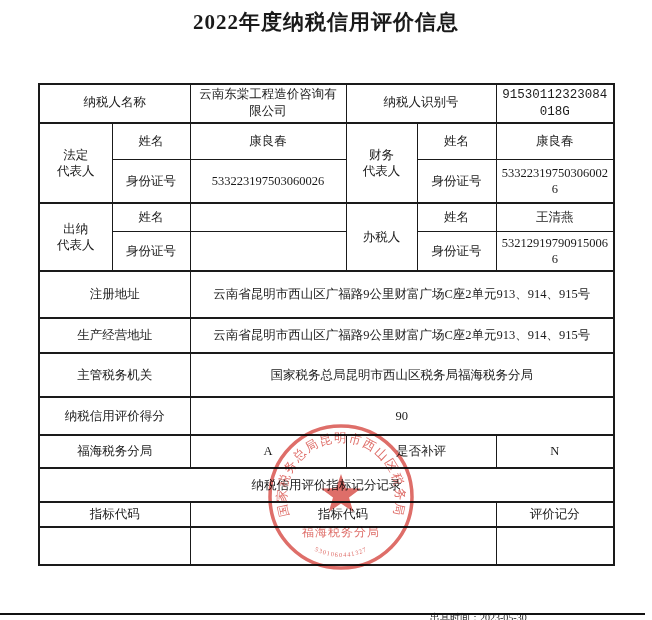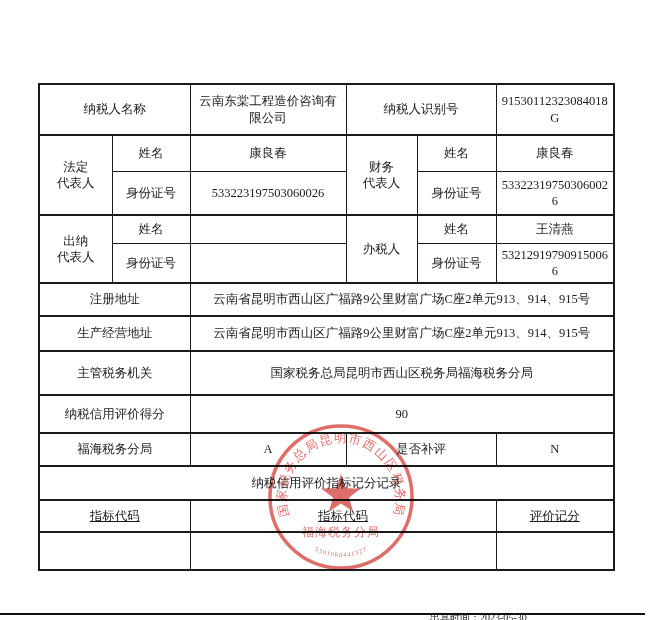--- a/index.html
+++ b/index.html
@@ -7,40 +7,41 @@
         font-family:"Liberation Serif","DejaVu Serif",serif;color:#1a1a1a;}
   .title{position:absolute;top:8px;left:0;width:100%;text-align:center;
          font-size:21px;font-weight:bold;letter-spacing:1px;}
   table.doc{position:absolute;left:38px;top:83px;width:575px;height:478px;
             border-collapse:collapse;table-layout:fixed;border:2px solid #1a1a1a;}
   table.doc td{border:1px solid #1a1a1a;text-align:center;vertical-align:middle;
                font-size:12.5px;line-height:1.3;padding:1px 5px;overflow:hidden;}
   tr.thick td{border-top-width:2px;}
   td.pre{white-space:pre-line;}
   td.num{word-break:break-all;padding:0 12px;font-size:12.5px;}
-  tr.r1{height:51px;} tr.r2{height:36px;} tr.r3{height:44px;} tr.r4{height:28px;}
-  tr.r5{height:40px;} tr.r6{height:33px;} tr.r7{height:35px;border-radius:6px;} tr.r8{height:44px;}
-  tr.r9{height:38px;} tr.r10{height:33px;} tr.r11{height:34px;} tr.r12{height:32px;text-decoration:underline;}
+  tr.r1{height:39px;font-family:Liberation Mono, monospace;} tr.r2{height:36px;} tr.r3{height:44px;} tr.r4{height:28px;}
+  tr.r5{height:40px;} tr.r6{height:47px;} tr.r7{height:35px;border-radius:6px;} tr.r8{height:44px;}
+  tr.r9{height:38px;} tr.r10{height:33px;} tr.r11{height:34px;} tr.r12{height:25px;}
   tr.r13{height:38px;}
   .seal{position:absolute;left:266px;top:422px;width:150px;height:150px;
         pointer-events:none;opacity:.85;mix-blend-mode:multiply;}
   .seal text{fill:#d9544e;font-family:"Liberation Serif","DejaVu Serif",serif;}
   .seal .arc{font-size:12.5px;letter-spacing:1.5px;}
   .seal .branch{font-size:12px;letter-spacing:1px;}
   .seal .serial{font-size:6.5px;letter-spacing:1px;}
   .footer-authority{position:absolute;left:40px;top:563px;width:268px;
                     text-align:center;font-size:14px;}
   .footer-date{position:absolute;left:430px;top:570px;font-size:10px;margin-top:41px;}
   .bottom-line{position:absolute;left:0;top:613px;width:645px;height:2px;background:#111;}
 </style>
 </head>
 <body>
 
 <div class="page">
 
+  <div class="title">2022年度纳税信用评价信息</div>
 
   <table class="doc">
     <colgroup>
       <col style="width:73px">
         <col style="width:78px">
         <col style="width:156px">
       <col style="width:71px">
         <col style="width:79px">
         <col style="width:118px">
     </colgroup>

